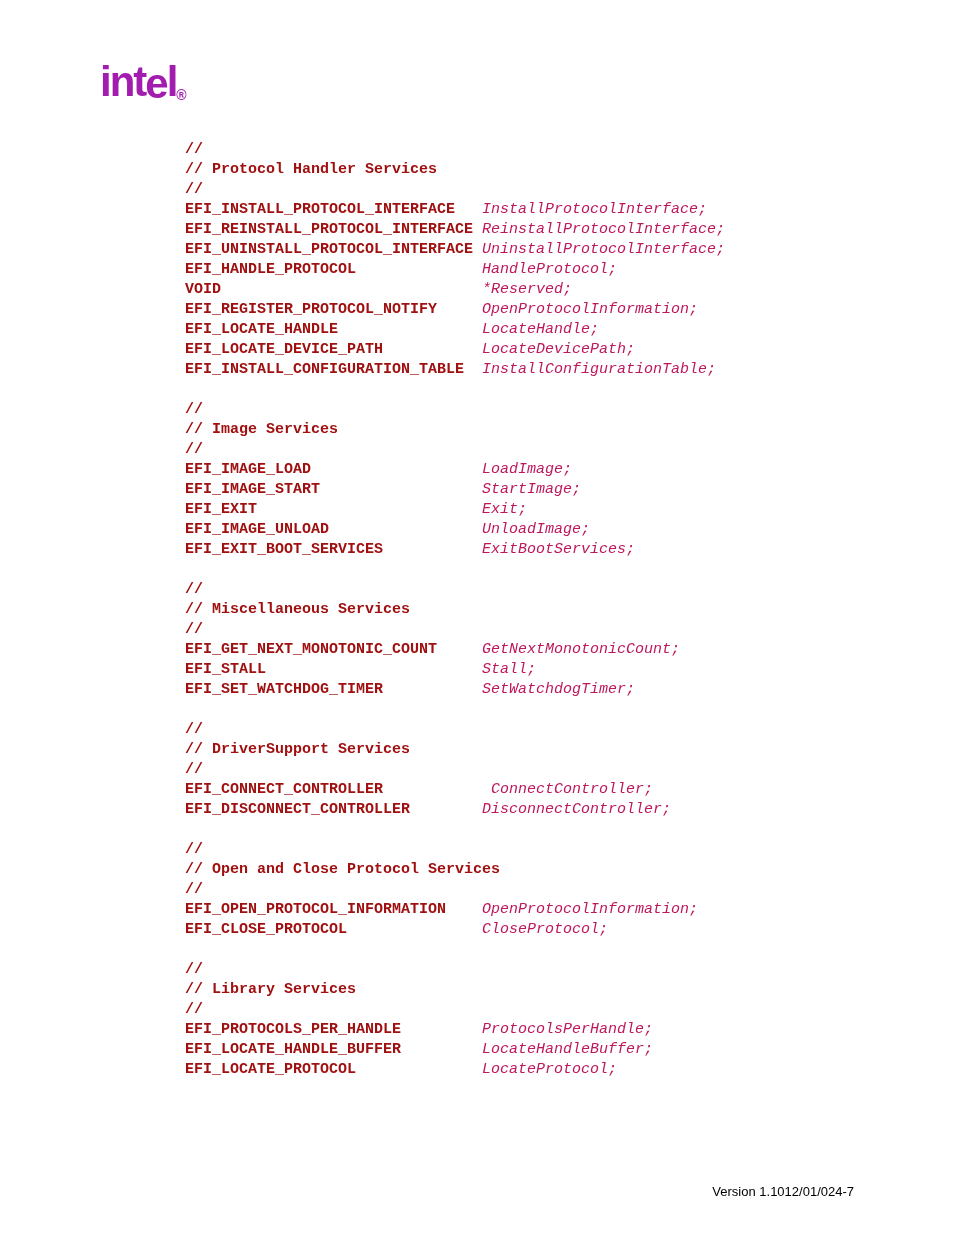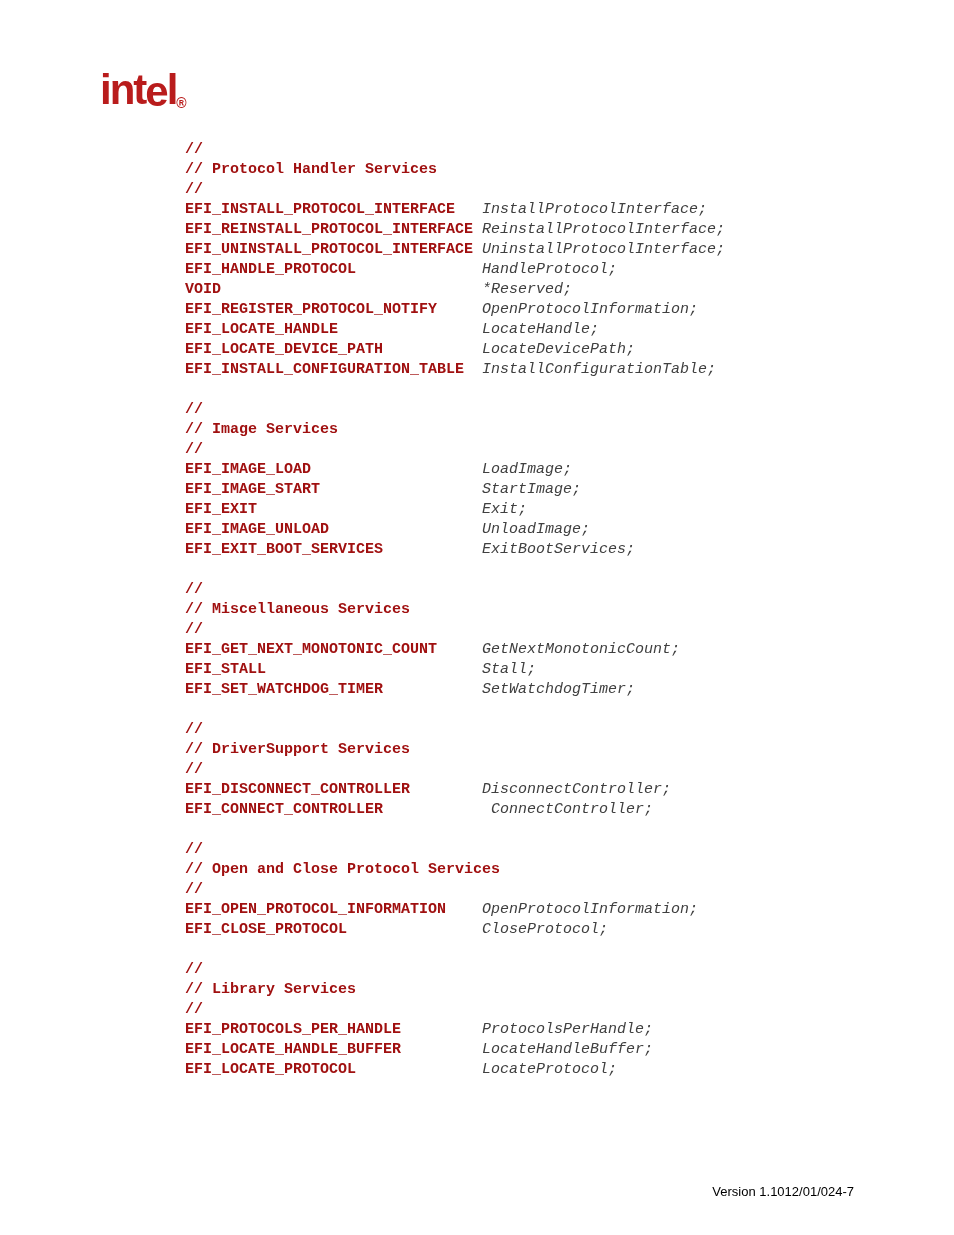--- a/index.html
+++ b/index.html
@@ -7,48 +7,48 @@
     padding: 0;
     background: #fff;
     font-family: "Courier New", monospace;
     width: 954px;
     height: 1235px;
     position: relative;
     box-sizing: border-box;
   }
   .logo {
     position: absolute;
-    top: 66px;
+    top: 58px;
     left: 100px;
     font-family: Arial, Helvetica, sans-serif;
     font-size: 42px;
     font-weight: bold;
     letter-spacing: -2px;
-    color: #b91c1c;
+    color: #a21caf;
   }
   .logo sub {
     font-size: 14px;
     vertical-align: baseline;
     position: relative;
     top: 4px;
   }
   .content {
     position: absolute;
     top: 140px;
     left: 185px;
     right: 60px;
     font-size: 15px;
     line-height: 20px;
   }
   .line {
     white-space: pre;
     margin: 0;
   }
   .bold { color: #a01010; font-weight: bold; }
-  .ital { color: #404040; font-style: italic; }
+  .ital { color: #be185d; font-style: italic; }
   .gap { height: 20px; }
   .footer {
     position: absolute;
     bottom: 36px;
     left: 100px;
     right: 100px;
     font-family: Arial, Helvetica, sans-serif;
     font-size: 13px;
     display: flex;
     justify-content: flex-end;
@@ -85,22 +85,22 @@
     <div class="line"><span class="bold">//</span></div>
     <div class="line"><span class="bold">// Miscellaneous Services</span></div>
     <div class="line"><span class="bold">//</span></div>
     <div class="line"><span class="bold">EFI_GET_NEXT_MONOTONIC_COUNT</span>     <span class="ital">GetNextMonotonicCount;</span></div>
     <div class="line"><span class="bold">EFI_STALL</span>                        <span class="ital">Stall;</span></div>
     <div class="line"><span class="bold">EFI_SET_WATCHDOG_TIMER</span>           <span class="ital">SetWatchdogTimer;</span></div>
     <div class="gap"></div>
     <div class="line"><span class="bold">//</span></div>
     <div class="line"><span class="bold">// DriverSupport Services</span></div>
     <div class="line"><span class="bold">//</span></div>
+    <div class="line"><span class="bold">EFI_CONNECT_CONTROLLER</span>            <span class="ital">ConnectController;</span></div>
     <div class="line"><span class="bold">EFI_DISCONNECT_CONTROLLER</span>        <span class="ital">DisconnectController;</span></div>
-    <div class="line"><span class="bold">EFI_CONNECT_CONTROLLER</span>            <span class="ital">ConnectController;</span></div>
     <div class="gap"></div>
     <div class="line"><span class="bold">//</span></div>
     <div class="line"><span class="bold">// Open and Close Protocol Services</span></div>
     <div class="line"><span class="bold">//</span></div>
     <div class="line"><span class="bold">EFI_OPEN_PROTOCOL_INFORMATION</span>    <span class="ital">OpenProtocolInformation;</span></div>
     <div class="line"><span class="bold">EFI_CLOSE_PROTOCOL</span>               <span class="ital">CloseProtocol;</span></div>
     <div class="gap"></div>
     <div class="line"><span class="bold">//</span></div>
     <div class="line"><span class="bold">// Library Services</span></div>
     <div class="line"><span class="bold">//</span></div>

